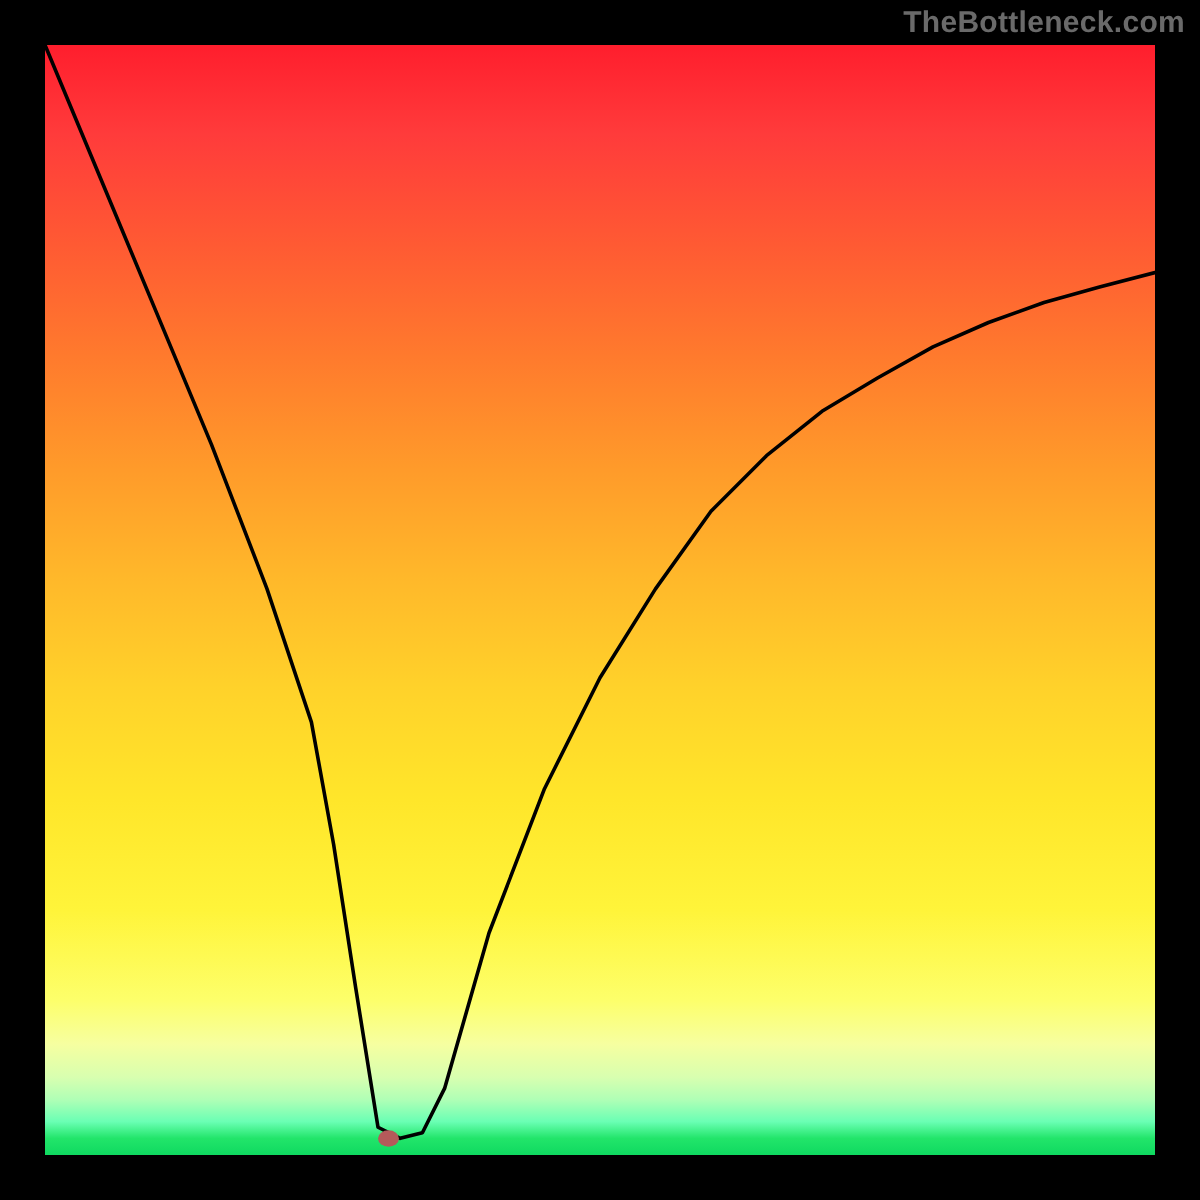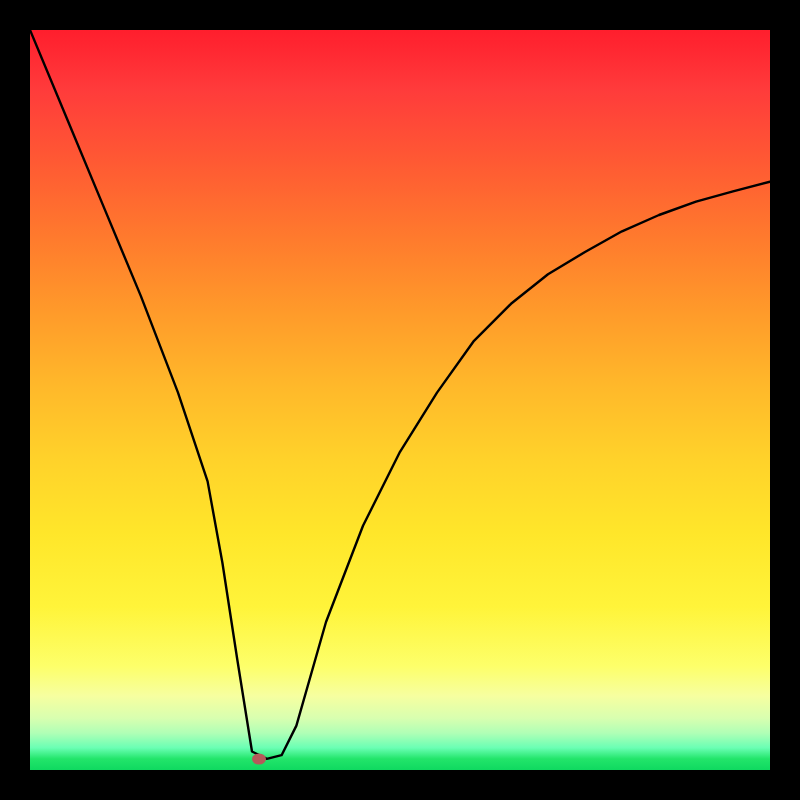--- a/index.html
+++ b/index.html
@@ -65,20 +65,21 @@
     height: 11px;
     background: #b55a5a;
     border-radius: 50%;
     transform: translate(-50%, -50%);
   }
 </style>
 </head>
 <body>
 
 <div class="frame">
+  <div class="attribution">TheBottleneck.com</div>
 
   <div class="plot-area">
     <svg class="curve" viewBox="0 0 740 740" preserveAspectRatio="none">
       <path id="curve-path" fill="none" stroke="#000" stroke-width="2.4" stroke-linejoin="round" stroke-linecap="round" d="M0.00 0.00 L37.00 88.80 L74.00 177.60 L111.00 266.40 L148.00 362.60 L177.60 451.40 L192.40 532.80 L207.20 629.00 L222.00 721.50 L236.80 728.90 L251.60 725.20 L266.40 695.60 L296.00 592.00 L333.00 495.80 L370.00 421.80 L407.00 362.60 L444.00 310.80 L481.00 273.80 L518.00 244.20 L555.00 222.00 L592.00 201.28 L629.00 185.00 L666.00 171.68 L703.00 161.32 L740.00 151.70"></path>
     </svg>
     <div class="marker" id="marker" style="left: 229.4px; top: 728.9px;"></div>
   </div>
 </div>
 
 </body></html>

